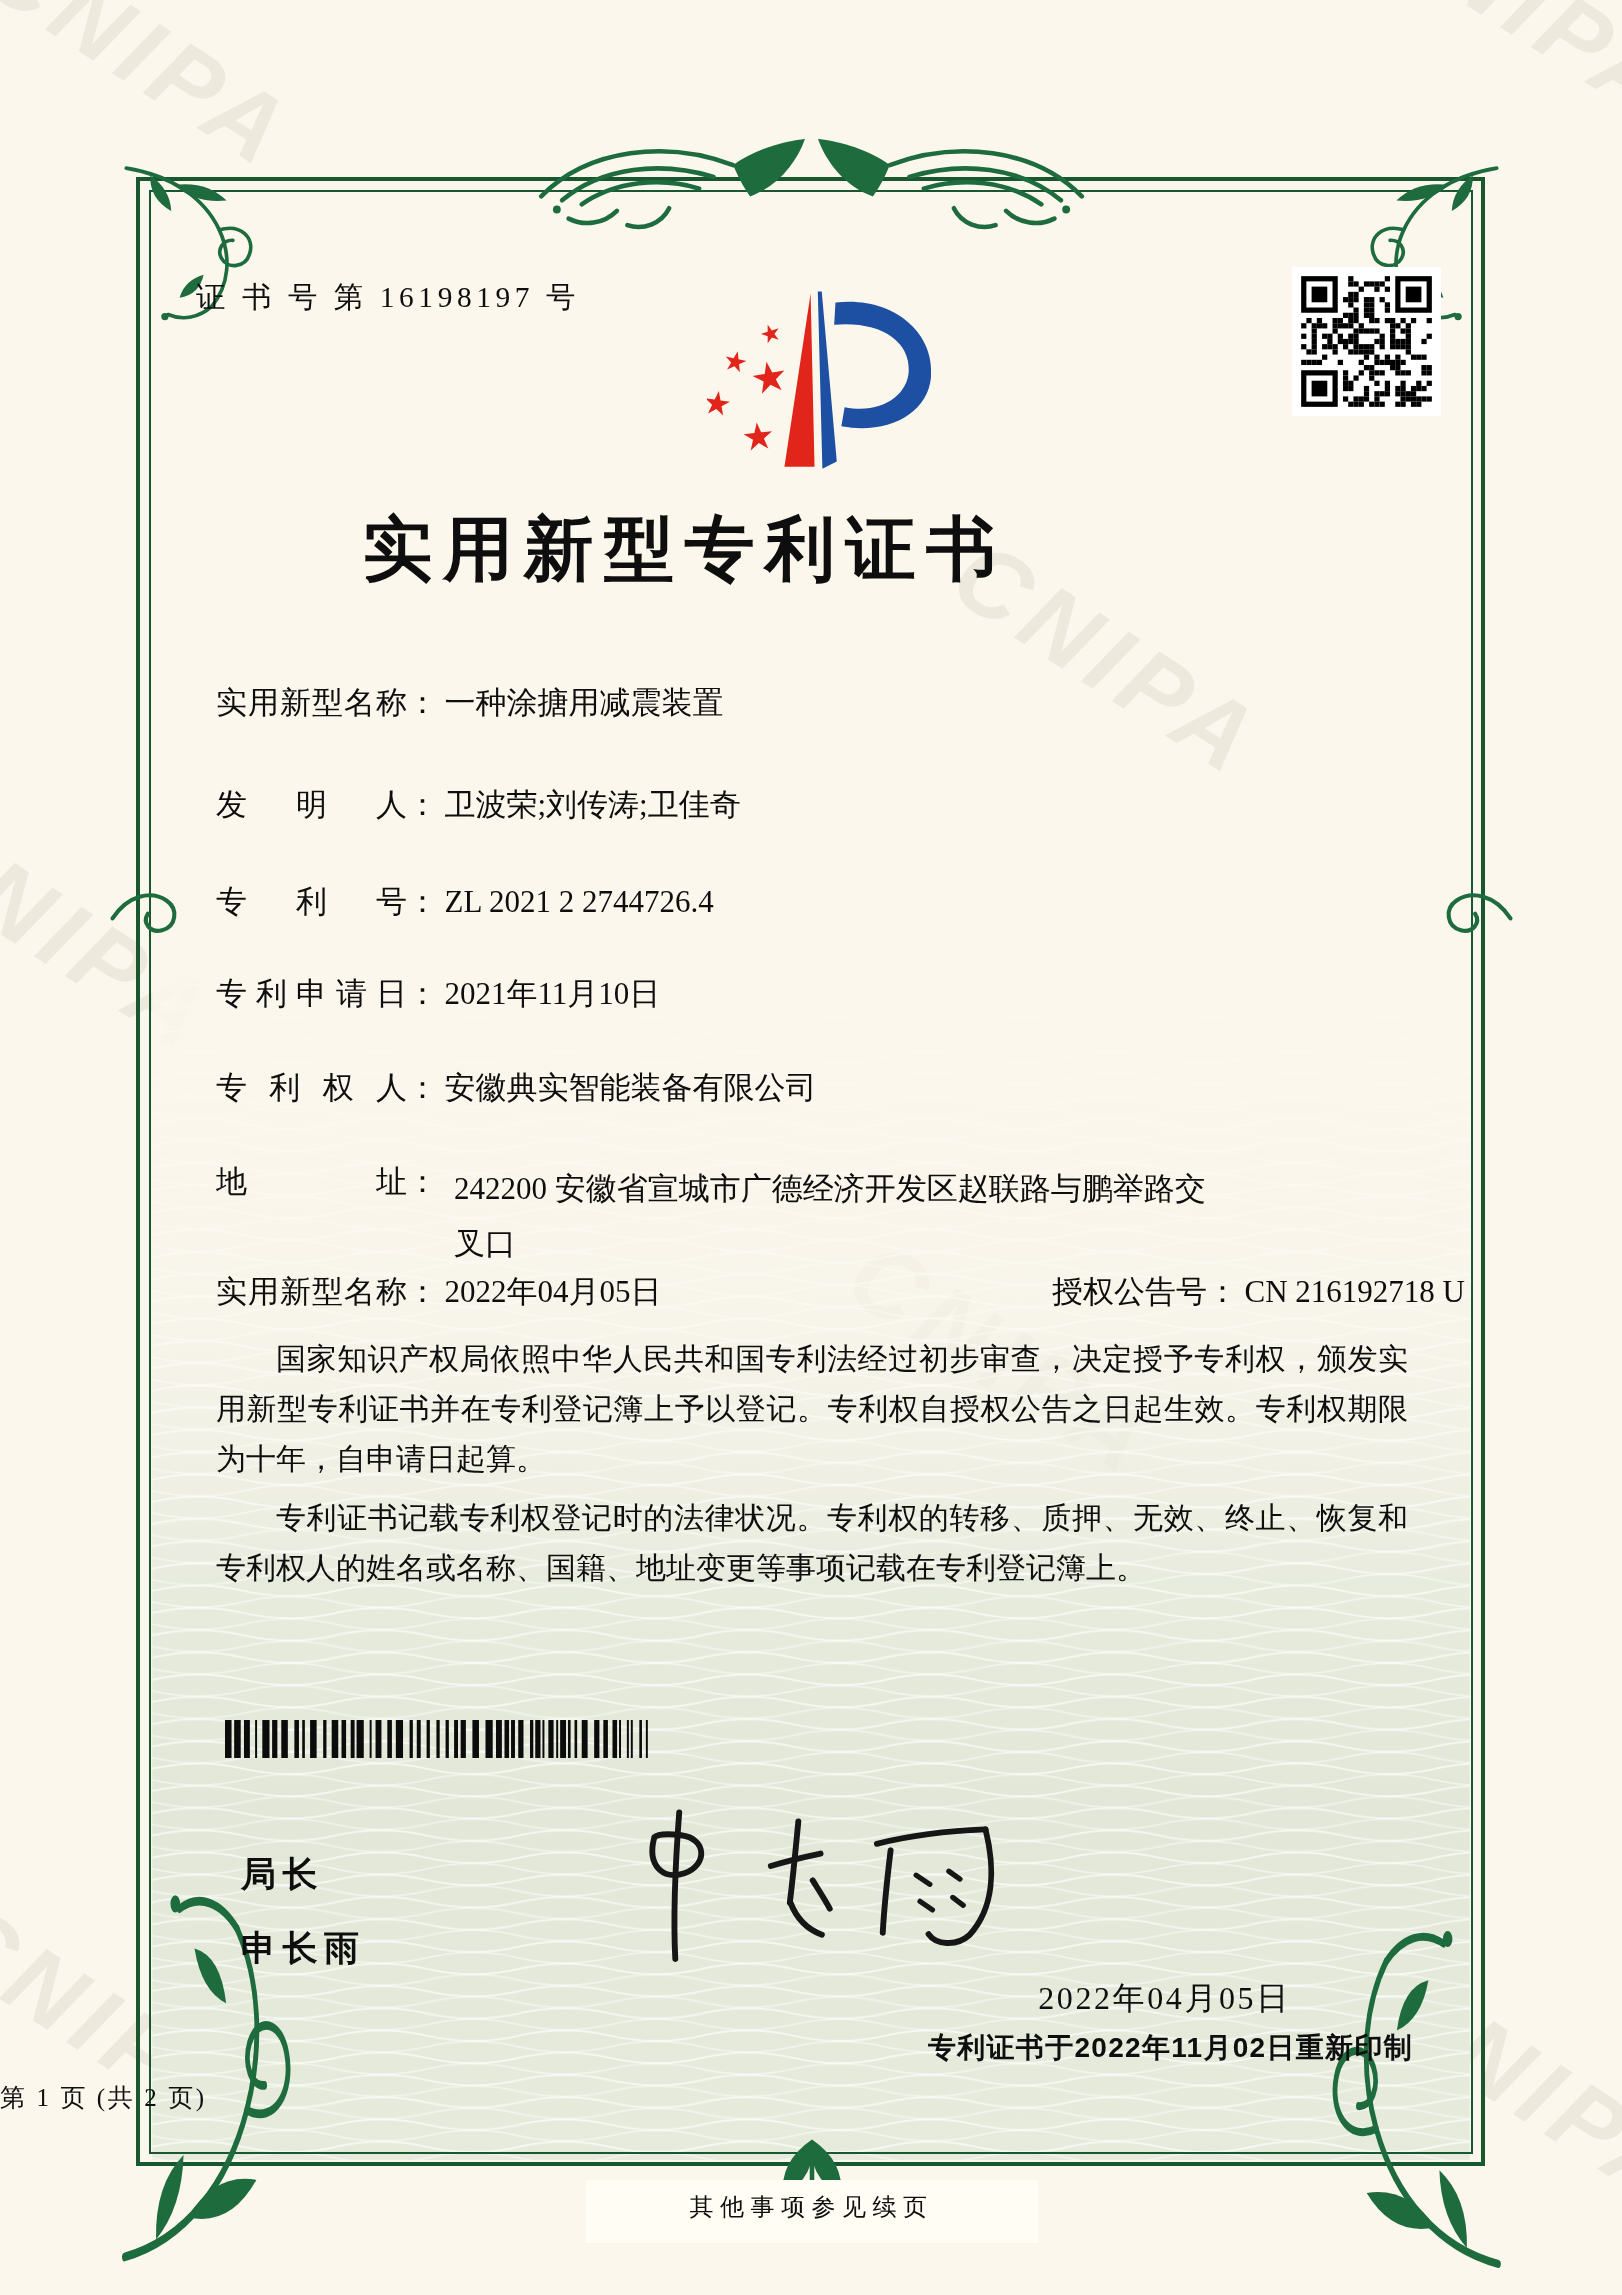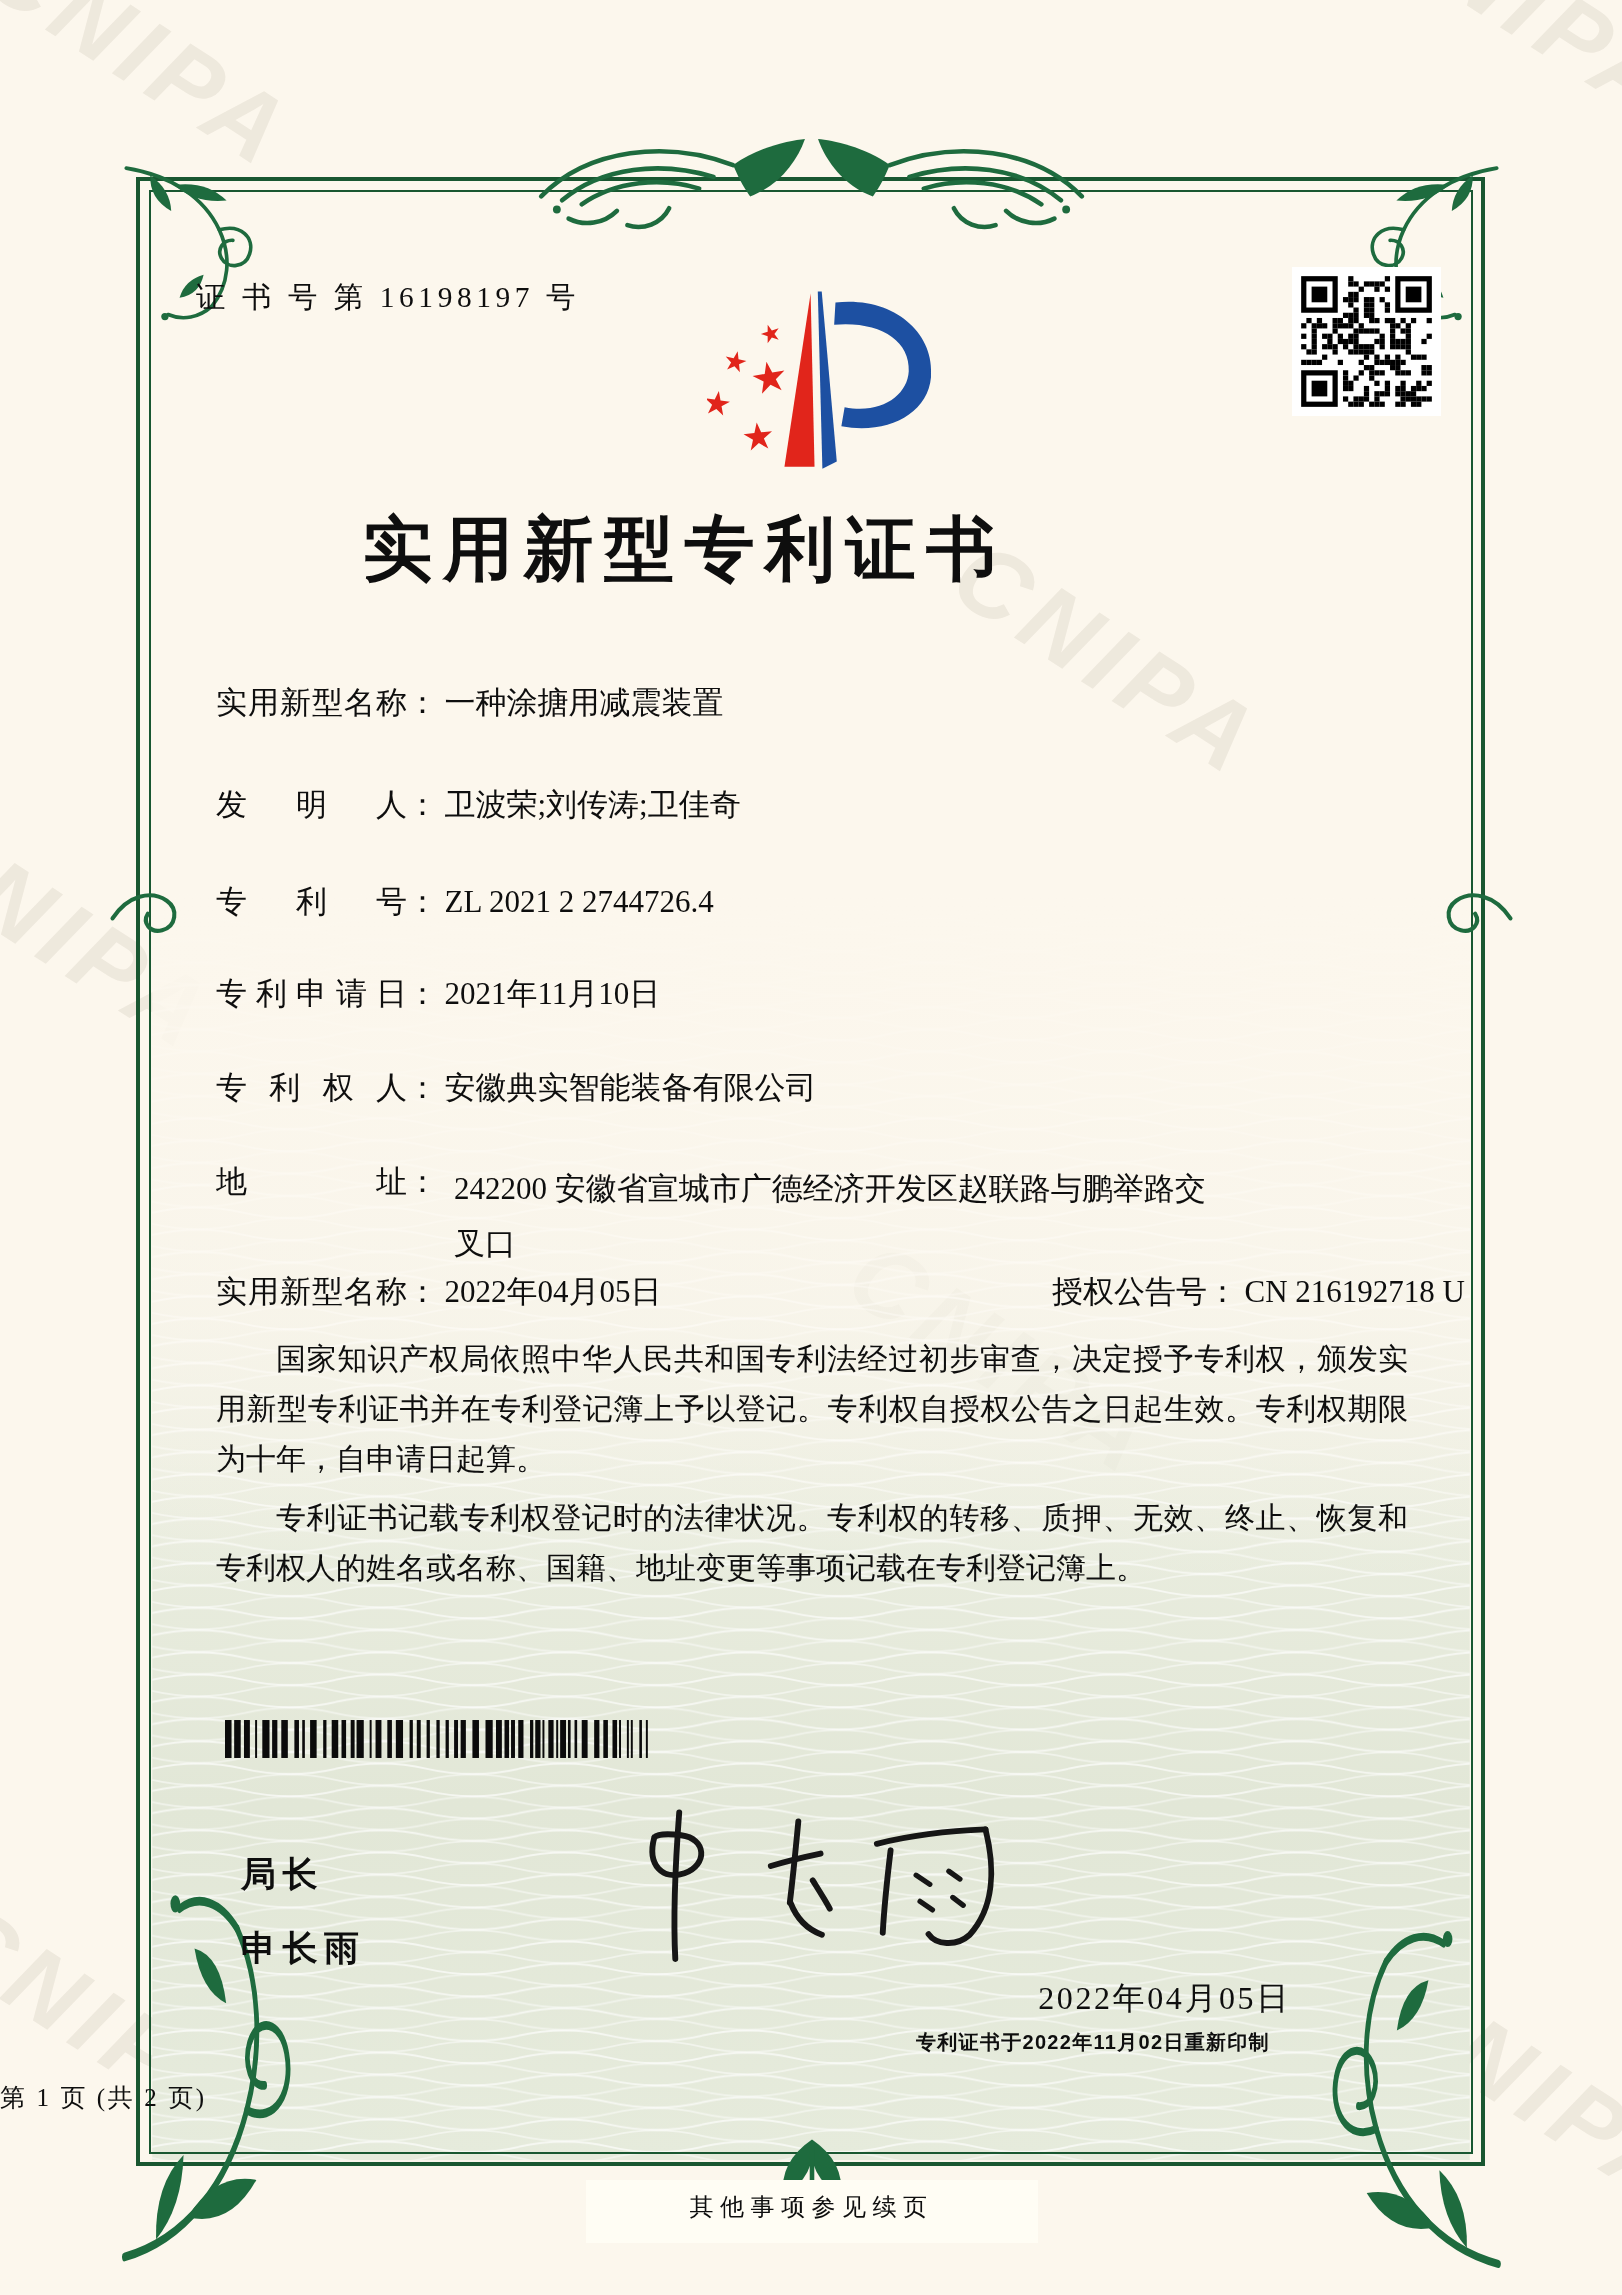--- a/index.html
+++ b/index.html
@@ -39,21 +39,21 @@
   .lab{display:inline-block;width:191px;text-align:justify;text-align-last:justify;vertical-align:top;}
   .val{margin-left:6.5px;}
   .addrval{display:inline-block;margin-left:16px;white-space:normal;width:916px;line-height:55px;vertical-align:top;}
   .addrline{display:block;}
   .grant2{position:absolute;left:836px;top:0;}
   .body{position:absolute;left:216px;top:1334px;width:1192px;font-size:30px;line-height:50px;text-align:justify;}
   .body p{margin:0 0 9.2px 0;text-indent:2em;}
   .director{position:absolute;left:241px;font-size:35px;font-weight:bold;
             font-family:"Liberation Sans","DejaVu Sans",sans-serif;letter-spacing:6.5px;}
   .grantdate{position:absolute;left:916px;top:1977px;width:497px;text-align:center;font-size:32px;letter-spacing:2.6px;}
-  .reprint{position:absolute;left:916px;top:2029px;width:497px;text-align:left;font-size:20px;font-weight:bold;
+  .reprint{position:absolute;left:916px;top:2029px;width:497px;text-align:right;font-size:28px;font-weight:bold;
            font-family:"Liberation Sans","DejaVu Sans",sans-serif;letter-spacing:1.3px;}
   .pageinfo{position:absolute;left:0;width:1623px;top:2081px;text-align:left;font-size:25px;letter-spacing:2.6px;}
   .bottomband{position:absolute;left:586px;top:2180px;width:452px;height:63px;background:#fffdf4;}
   .bottomnote{position:absolute;left:0;width:1623px;top:2191px;text-align:center;font-size:24px;letter-spacing:6.5px;}
   .logo{position:absolute;left:707px;top:262px;}
   .qr{position:absolute;left:1292px;top:267px;background:#ffffff;}
   .bc{position:absolute;left:225px;top:1720px;}
   .sig{position:absolute;left:602px;top:1803px;}
 </style>
 </head>

